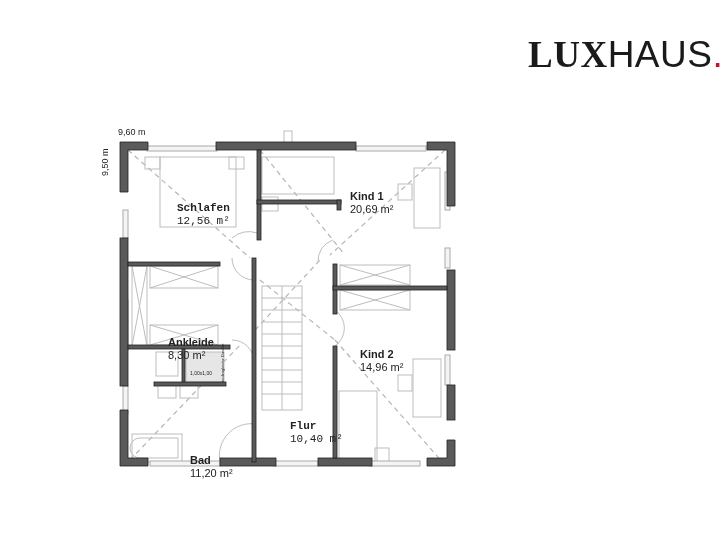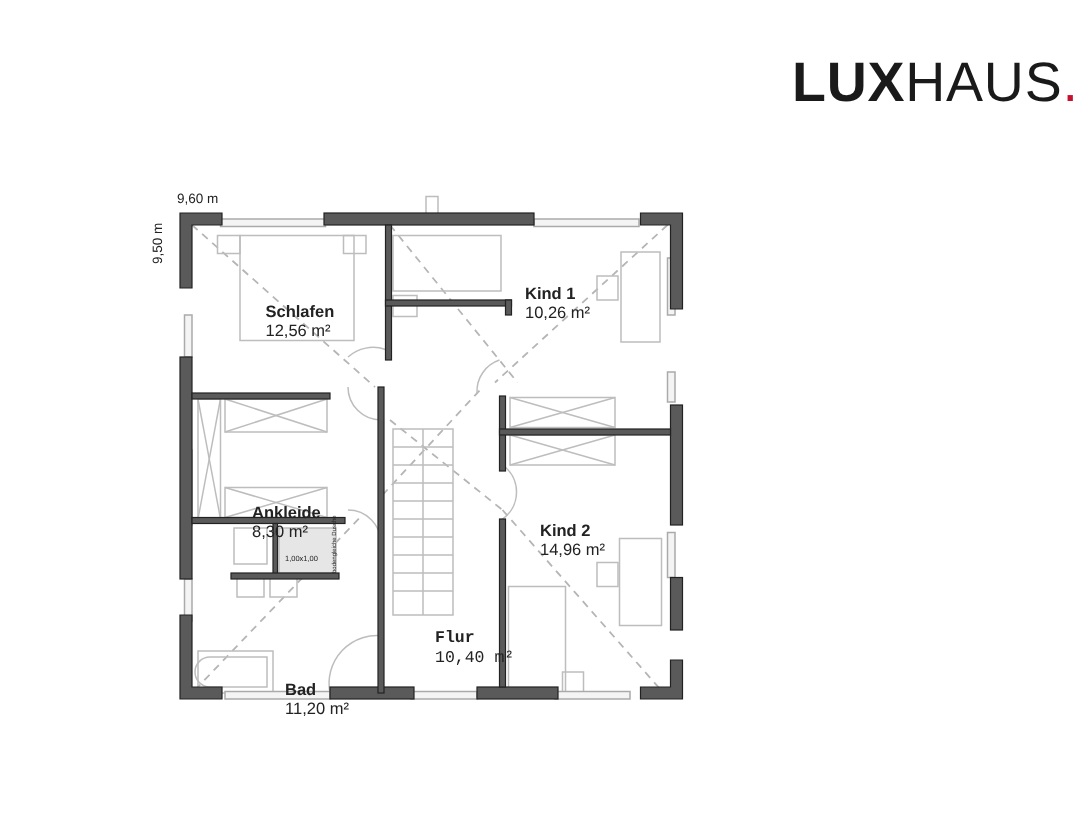--- a/index.html
+++ b/index.html
@@ -1,18 +1,18 @@
 <!DOCTYPE html>
 <html><head>
 <meta charset="utf-8">
 <style>
   html,body{margin:0;padding:0;background:#fff;}
   body{width:720px;height:544px;position:relative;overflow:hidden;font-family:"Liberation Sans",sans-serif;}
   .logo{position:absolute;left:528px;top:36px;font-size:37px;letter-spacing:0.5px;color:#1a1a1a;line-height:1;}
-  .logo b{font-weight:bold;}
+  .logo b{font-weight:bold;font-family:Liberation Serif, serif;}
   .logo span.light{font-weight:normal;}
   .logo .dot{color:#c8102e;}
   .dim{position:absolute;font-size:9px;color:#222;}
   .dim.v{transform:rotate(-90deg);transform-origin:left top;}
   .room{position:absolute;font-size:11px;color:#222;line-height:13px;}
   .room .n{font-weight:bold;}
   svg{position:absolute;left:0;top:0;}
 </style>
 </head>
 <body>
@@ -137,27 +137,27 @@
     <rect x="154" y="382" width="72" height="4"></rect>
     <rect x="333" y="264" width="4" height="50"></rect>
     <rect x="333" y="286" width="114" height="4"></rect>
     <rect x="333" y="346" width="4" height="112"></rect>
   </g>
 </svg>
 
 <div class="dim" style="left:118px;top:127px;">9,60 m</div>
 <div class="dim v" style="left:100px;top:176px;">9,50 m</div>
 
-<div class="room" style="left:177px;top:202px;">
+<div class="room" style="left:177px;top:202px;font-family:Liberation Mono, monospace;">
   <div class="n">Schlafen</div>
   <div>12,56 m²</div>
 </div>
 <div class="room" style="left:350px;top:190px;">
   <div class="n">Kind 1</div>
-  <div>10,26 m²</div>
+  <div>20,69 m²</div>
 </div>
 <div class="room" style="left:168px;top:292px;margin-top:44px;">
   <div class="n">Ankleide</div>
   <div>8,30 m²</div>
 </div>
 <div class="room" style="left:360px;top:348px;">
   <div class="n">Kind 2</div>
   <div>14,96 m²</div>
 </div>
 <div class="room" style="left:190px;top:406px;margin-top:48px;">

